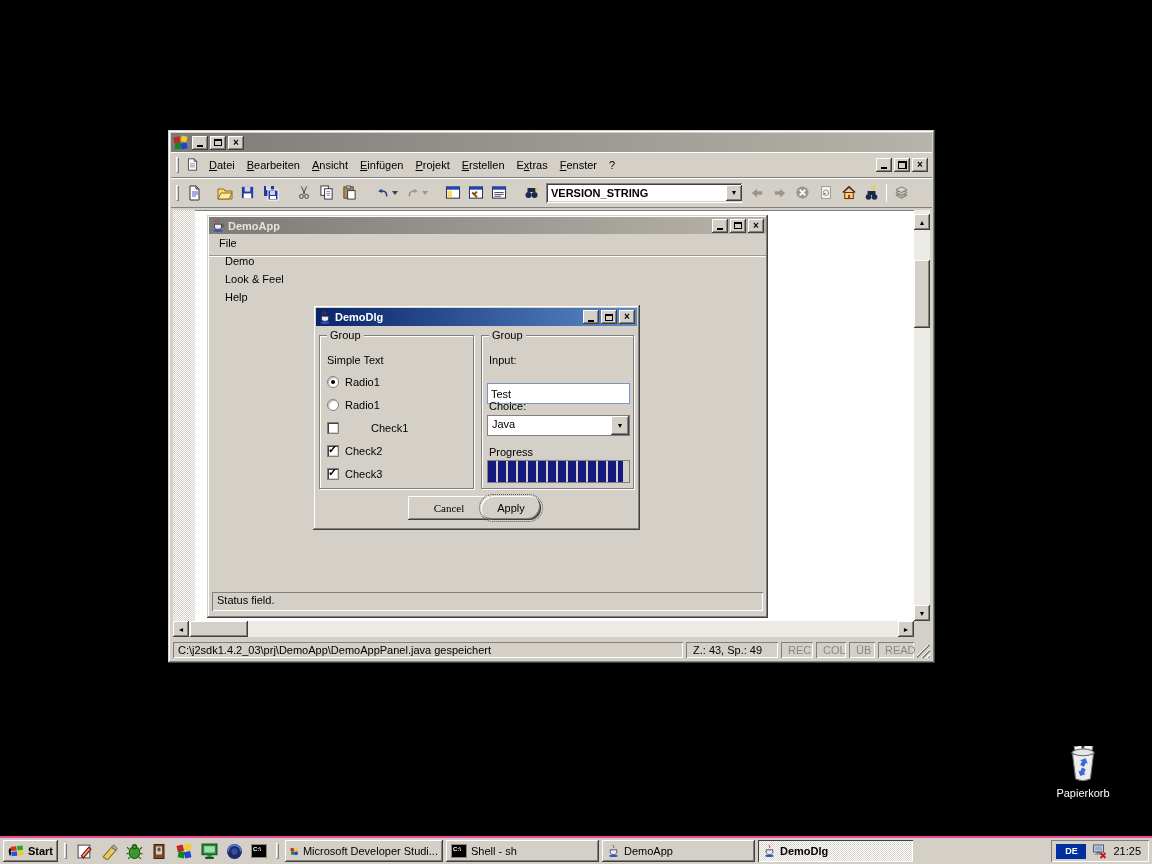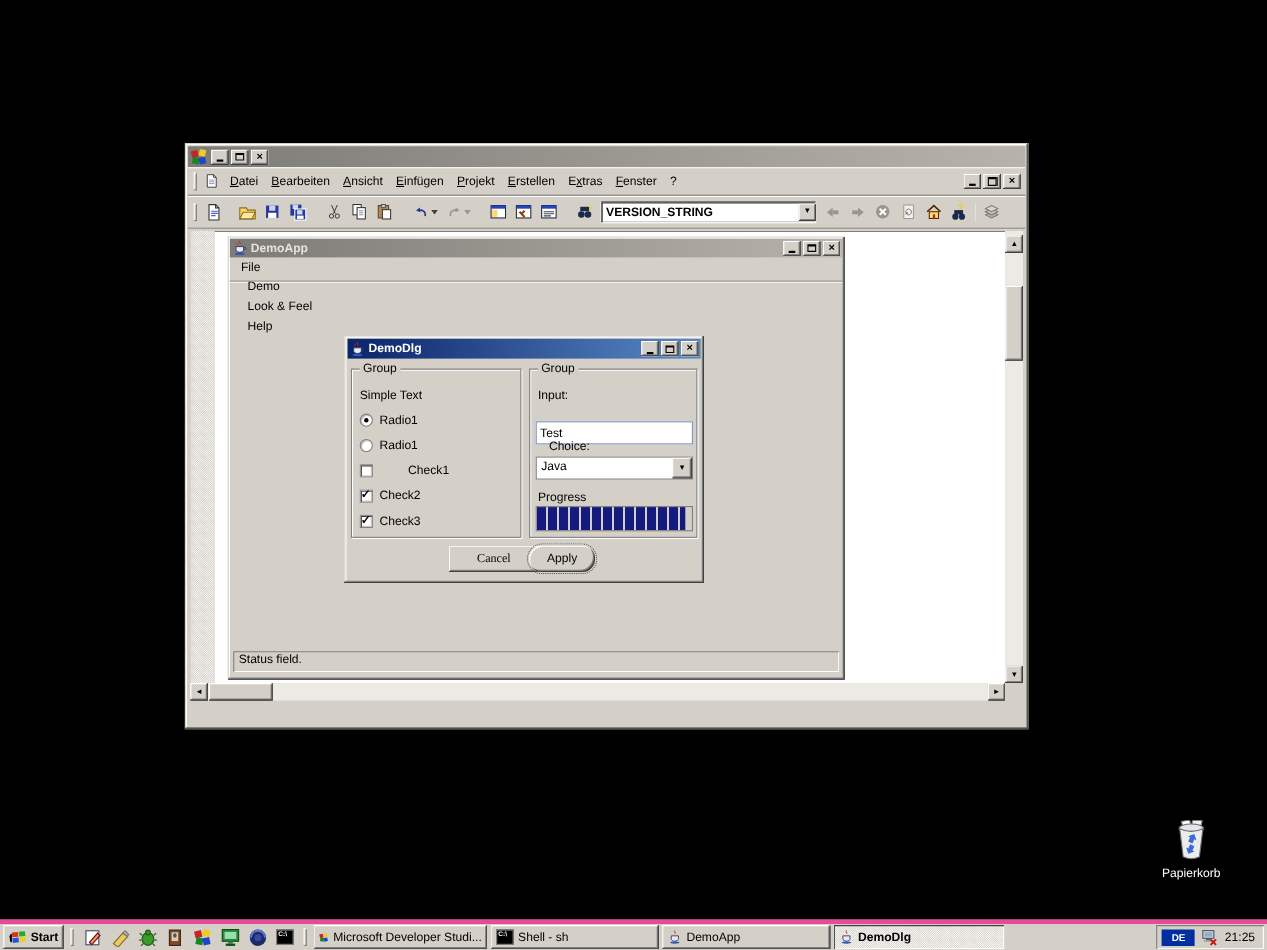--- a/index.html
+++ b/index.html
@@ -84,21 +84,21 @@
   .combo-text { flex:1; padding:2px 4px; }
   .combo-btn { width:18px; display:flex; align-items:center; justify-content:center; font-size:7px; }
   .progress-track { border:1px solid #808080; background:#d4d0c8; position:relative; overflow:hidden; }
   .progress-fill { height:100%; width:0;
      background: repeating-linear-gradient(90deg,#151b7e 0 8px,#d4d0c8 8px 10px); }
   .push-btn { position:absolute; height:24px; display:flex; align-items:center; justify-content:center; }
   .focus-dotted { outline:1px dotted #555; outline-offset:1px; }
 
   
   #taskbar { position:absolute; left:0; bottom:0; width:1152px; height:28px; background:#d4d0c8;
-     border-top:4px solid #ec4899; display:flex; align-items:center; padding:2px 3px; gap:3px; z-index:90; }
+     border-top:2px solid #ec4899; display:flex; align-items:center; padding:2px 3px; gap:3px; z-index:90; }
   .task-btn { height:22px; display:flex; align-items:center; gap:4px; padding:0 5px; overflow:hidden; white-space:nowrap; }
   .task-btn.active { box-shadow: inset 1px 1px 0 #404040, inset -1px -1px 0 #fff;
      background-image: linear-gradient(45deg,#fff 25%,transparent 25%,transparent 75%,#fff 75%),
        linear-gradient(45deg,#fff 25%,transparent 25%,transparent 75%,#fff 75%);
      background-size:2px 2px; background-position:0 0,1px 1px; background-color:#d8d5ce; font-weight:bold; }
   .ql-icon { width:22px; height:22px; display:flex; align-items:center; justify-content:center; }
   #tray { height:22px; display:flex; align-items:center; gap:5px; padding:0 8px 0 5px; margin-left:auto; }
   .kbd-ind { width:30px; height:15px; background:#0030a0; color:#fff; font-size:9px; font-weight:bold;
      display:flex; align-items:center; justify-content:center; }
   .cmd-ico { width:16px; height:14px; background:#000; color:#fff; font-size:6px; font-weight:bold;
@@ -327,20 +327,29 @@
       <span class="scr-btn bevel-btn" style="bottom:0; left:0;">▼</span>
     </div>
     <div class="hscroll">
       <span class="scr-btn bevel-btn" style="left:0; top:0;">◄</span>
       <span class="scr-thumb bevel-btn" style="left:17px; top:0; width:58px; height:16px;"></span>
       <span class="scr-btn bevel-btn" style="right:0; top:0;">►</span>
     </div>
     <div class="scr-corner"></div>
   </div>
 
+  <div class="statusbar">
+    <span class="status-msg panel-in">C:\j2sdk1.4.2_03\prj\DemoApp\DemoAppPanel.java gespeichert</span>
+    <span class="status-panel panel-in" style="width:92px;">Z.: 43, Sp.: 49</span>
+    <span class="status-panel panel-in status-ind" style="width:32px;">REC</span>
+    <span class="status-panel panel-in status-ind" style="width:30px;">COL</span>
+    <span class="status-panel panel-in status-ind" style="width:26px;">ÜB</span>
+    <span class="status-panel panel-in status-ind" style="width:36px;">READ</span>
+    <span class="grip"></span>
+  </div>
 </div>
 
 <div class="window" style="left:207px; top:215px; width:561px; height:403px; z-index:20; padding:2px;">
   <div class="titlebar inactive" style="height:17px;">
     <span style="display:flex;">
       <svg width="14" height="15" viewBox="0 0 16 16">
           <path d="M8 0.5c-1.6 1.3 1.6 2.1.2 3.6" stroke="#cc2222" fill="none" stroke-width="1.1"></path>
           <path d="M5.3 2.2c-1 .9 1 1.5.2 2.5" stroke="#cc2222" fill="none" stroke-width="0.9"></path>
           <path d="M4 6.5h8v3.3c0 1.5-1.8 2.6-4 2.6s-4-1.1-4-2.6z" fill="#eceaf2" stroke="#333a55"></path>
           <path d="M12 7c1.5 0 2.4.5 2.4 1.2S13.3 9.6 12 9.8" fill="none" stroke="#333a55"></path>
@@ -426,21 +435,21 @@
         <span>Check3</span>
       </div>
     </div>
 
     <div class="groupbox" style="left:165px; top:9px; width:153px; height:154px;">
       <span class="group-title">Group</span>
       <div class="ctl-row" style="left:7px; top:18px;">
           <span>Input:</span>
         </div>
       <input class="textfield" style="position: absolute; left: 5px; top: 47px; width: 143px; height: 21px;" value="Test">
-      <div class="ctl-row" style="left:17px; top:64px;">
+      <div class="ctl-row" style="left:7px; top:64px;">
           <span>Choice:</span>
         </div>
       <div class="combo" style="position:absolute; left:5px; top:79px; width:143px; height:21px;">
         <span class="combo-text">Java</span>
         <span class="combo-btn bevel-btn">▼</span>
       </div>
       <div class="ctl-row" style="left:7px; top:110px;">
           <span>Progress</span>
         </div>
       <div class="progress-track" style="position:absolute; left:5px; top:124px; width:143px; height:23px;">

